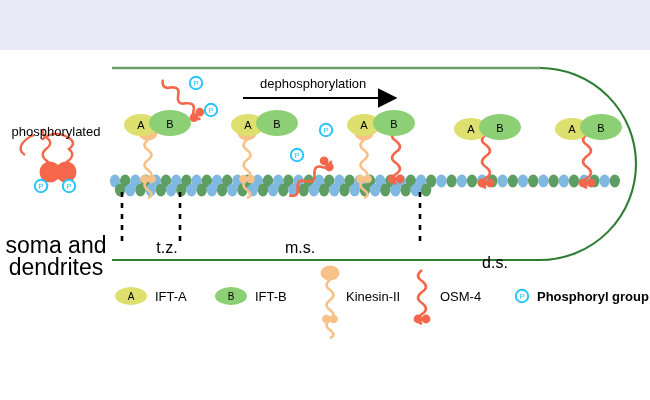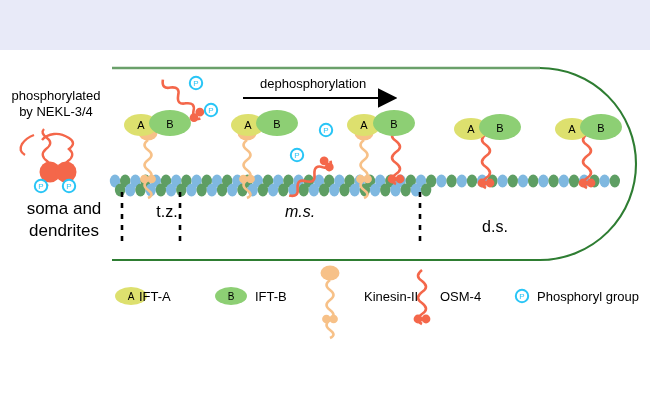--- a/index.html
+++ b/index.html
@@ -2,21 +2,21 @@
 <html><head>
 <meta charset="utf-8">
 <style>
   html,body{margin:0;padding:0;background:#ffffff;}
   body{width:650px;height:400px;overflow:hidden;
        font-family:"Liberation Sans","DejaVu Sans",sans-serif;}
   #stage{position:relative;width:650px;height:400px;background:#ffffff;}
   #topband{position:absolute;left:0;top:0;width:650px;height:50px;background:#e8eaf8;}
   svg.layer{position:absolute;left:0;top:0;width:650px;height:400px;}
   .txt{position:absolute;color:#000;white-space:nowrap;}
-  .ctr{text-align:center;}
+  .ctr{text-align:center;margin-top:36px;}
 </style>
 </head>
 <body>
 
 <div id="stage">
 
   <div id="topband"></div>
 
   <svg class="layer" viewBox="0 0 650 400">
     <defs>
@@ -221,35 +221,34 @@
       </g>
 
       <g transform="translate(522,296)">
         <use href="#pgrp" x="0" y="0"></use>
       </g>
     </g>
   </svg>
 
   <div class="txt ctr" style="left:0;top:88px;width:112px;font-size:13px;line-height:16px;">
     <div>phosphorylated</div>
-    <div>by NEKL-3/4</div>
   </div>
 
-  <div class="txt ctr" style="left:8px;top:198px;width:112px;font-size:17px;line-height:22px;">
+  <div class="txt ctr" style="left:0;top:198px;width:112px;font-size:23px;line-height:22px;">
     <div>soma and</div>
     <div>dendrites</div>
   </div>
 
   <div class="txt" style="left:260px;top:76px;font-size:13px;">dephosphorylation</div>
 
   <div class="txt ctr" style="left:138px;top:203px;width:58px;font-size:16px;">t.z.</div>
 
-  <div class="txt ctr" style="left:180px;top:203px;width:240px;font-size:16px;font-style:italic;">m.s.</div>
+  <div class="txt ctr" style="left:180px;top:203px;width:240px;font-size:16px;">m.s.</div>
 
   <div class="txt ctr" style="left:420px;top:218px;width:150px;font-size:16px;">d.s.</div>
 
-  <div class="txt" style="left:139px;top:289px;font-size:13px;">IFT-A</div>
+  <div class="txt" style="left:155px;top:289px;font-size:13px;">IFT-A</div>
   <div class="txt" style="left:255px;top:289px;font-size:13px;">IFT-B</div>
-  <div class="txt" style="left:364px;top:289px;font-size:13px;text-align:right;">Kinesin-II</div>
+  <div class="txt" style="left:346px;top:289px;font-size:13px;text-align:right;">Kinesin-II</div>
   <div class="txt" style="left:440px;top:289px;font-size:13px;">OSM-4</div>
-  <div class="txt" style="left:537px;top:289px;font-size:13px;">Phosphoryl group</div>
+  <div class="txt" style="left:537px;top:289px;font-size:13px;font-weight:bold;">Phosphoryl group</div>
 
 </div>
 
 </body></html>

